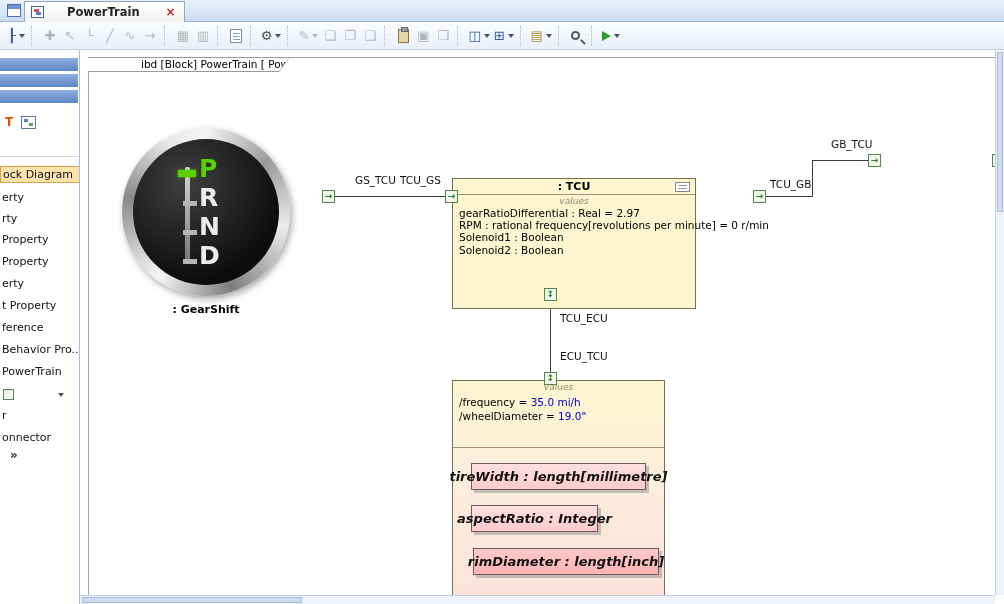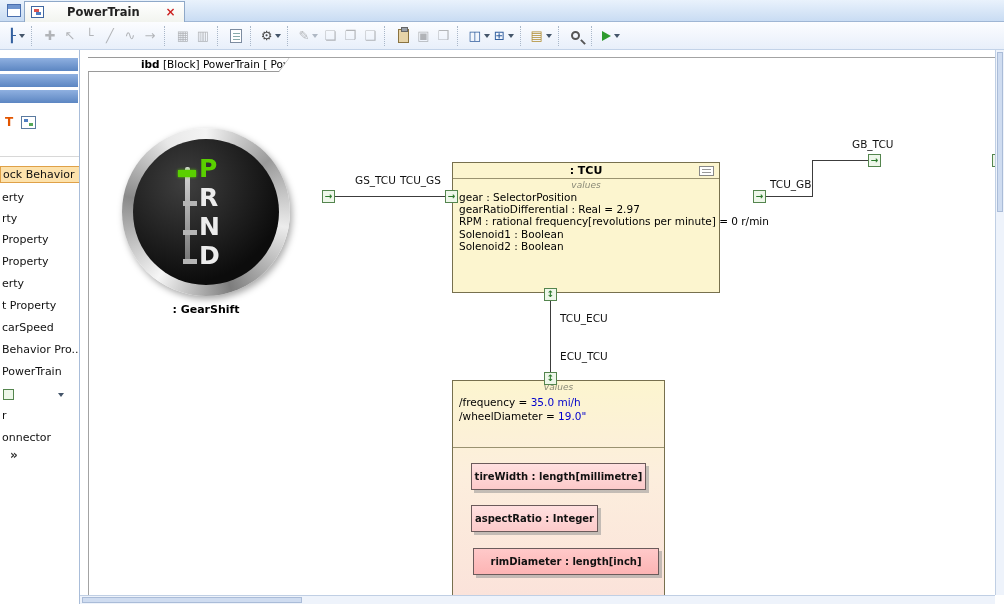--- a/index.html
+++ b/index.html
@@ -60,21 +60,21 @@
 
   
   #canvas { position:absolute; left:80px; top:50px; width:924px; height:554px; background:#fff; overflow:hidden; }
 
   .frame-line { position:absolute; background:#a3a3a3; }
   .ibd-tab { position:absolute; left:8px; top:7px; width:202px; height:15px; background:#9a9a9a;
     clip-path:polygon(0 0,100% 0,calc(100% - 11px) 100%,0 100%); z-index:3; }
   .ibd-tab .in { position:absolute; left:0; top:1px; right:1px; bottom:1px; background:#fff;
     clip-path:polygon(0 0,100% 0,calc(100% - 10px) 100%,0 100%);
     font-size:10.5px; line-height:13px; padding-left:5px; white-space:nowrap; }
-  .ibd-tab .kw { font-weight:bold;padding-left:48px; }
+  .ibd-tab .kw { font-weight:normal;padding-left:48px; }
 
   
   .gearshift { position:absolute; left:42px; top:78px; width:168px; height:168px; border-radius:50%;
     background:conic-gradient(#f4f4f4,#9a9a9a 14%,#ececec 28%,#7d7d7d 45%,#f6f6f6 60%,#8a8a8a 78%,#e8e8e8 92%,#f4f4f4);
     box-shadow:2px 3px 7px rgba(0,0,0,.35); }
   .knob { position:absolute; inset:11px; border-radius:50%; background:radial-gradient(circle at 36% 30%, #3f3f3f, #0c0c0c 72%); }
   .gate { position:absolute; left:52px; top:28px; width:5px; height:94px; background:linear-gradient(#d8d8d8,#777); border-radius:2px; }
   .stub { position:absolute; left:50px; width:14px; height:5px; background:#b5b5b5; }
   .stub.pstub { background:#5ad000; height:7px; width:18px; left:45px; box-shadow:0 0 3px #5ad000; }
   .gsletters { position:absolute; left:66px; top:15px; display:flex; flex-direction:column;
@@ -87,22 +87,22 @@
   .hdr { height:16px; border-bottom:1px solid #9a9270; text-align:center; font-weight:bold; font-size:11px; line-height:16px; color:#000; position:relative; }
   .blk-icon { position:absolute; right:5px; top:3px; width:15px; height:10px; background:#fff; border:1px solid #888; }
   .blk-icon::before { content:""; position:absolute; left:2px; top:2px; right:2px; height:1px; background:#999; box-shadow:0 3px 0 #999; }
   .comp-label { font-size:9px; font-style:italic; color:#8a8a78; text-align:center; line-height:11px; margin-top:1px; }
   .vline { font-size:10.5px; line-height:12.2px; padding-left:6px; white-space:nowrap; color:#000; }
   .vv { color:#0000cc; }
   #ecu { background:linear-gradient(180deg,#fcf5cf 0%,#fceedd 42%,#fbe2da 100%); }
   .comp-sep { position:absolute; left:0; right:0; height:1px; background:#9a9270; }
 
   .part { position:absolute; height:27px; border:1px solid #6b5b5b; background:linear-gradient(#ffe0e0,#fccaca);
-    box-shadow:3px 3px 0 rgba(150,150,150,.55); font-size:10px; font-weight:bold; color:#111;
-    display:flex; align-items:center; justify-content:center; white-space:nowrap; }
+    box-shadow:3px 3px 0 rgba(150,150,150,.55); font-size:13px; font-weight:bold; color:#111;
+    display:flex; align-items:center; justify-content:center; white-space:nowrap;font-style:italic; }
   .part.alt { background:linear-gradient(#ffc9c9,#fcb4b4); }
 
   
   .port { position:absolute; width:13px; height:13px; background:#eef7ea; border:1px solid #54854e;
     color:#2c7a2c; font-size:9px; font-weight:bold; line-height:11px; text-align:center; z-index:5; cursor:pointer; }
   .wire { position:absolute; background:#3c3c3c; z-index:1; }
   .clabel { position:absolute; font-size:10.5px; color:#111; white-space:nowrap; z-index:4; }
 
   
   .hscroll { position:absolute; left:0; bottom:0; right:9px; height:9px; background:#eef3fb; border-top:1px solid #c0cfe4; z-index:9; }
@@ -215,28 +215,28 @@
   <div class="sb-bluebar" style="top:8px"></div>
   <div class="sb-bluebar" style="top:24px"></div>
   <div class="sb-bluebar" style="top:40px"></div>
 
   <div class="sb-head">
     <span class="t">T</span>
     <span class="mini-ic"></span>
   </div>
   <div class="sb-sep"></div>
 
-  <div class="sb-row sel" style="top:116px">ock Behavior</div>
+  <div class="sb-row sel" style="top:116px">ock Diagram</div>
   <div class="sb-row" style="top:140px">erty</div>
   <div class="sb-row" style="top:161px">rty</div>
   <div class="sb-row" style="top:182px">Property</div>
   <div class="sb-row" style="top:204px">Property</div>
   <div class="sb-row" style="top:226px">erty</div>
   <div class="sb-row" style="top:248px">t Property</div>
-  <div class="sb-row" style="top:270px">carSpeed</div>
+  <div class="sb-row" style="top:270px">ference</div>
   <div class="sb-row" style="top:292px">Behavior Pro...</div>
   <div class="sb-row" style="top:314px">PowerTrain</div>
 
   <div class="sb-icon-row" style="top:336px">
     <span class="port-mini"></span>
     <span class="sb-dd"></span>
   </div>
 
   <div class="sb-row" style="top:358px">r</div>
   <div class="sb-row" style="top:380px">onnector</div>
@@ -269,39 +269,38 @@
     </div>
   </div>
   <div class="gs-label">: GearShift</div>
 
   <div class="clabel" style="left:275px;top:124px">GS_TCU</div>
   <div class="clabel" style="left:320px;top:124px">TCU_GS</div>
   <div class="port" style="left:242px;top:140px">→</div>
   <div class="wire" style="left:255px;top:146px;width:110px;height:1px"></div>
   <div class="port" style="left:365px;top:140px">→</div>
 
-  <div class="block" id="tcu" style="left:372px;top:112px;width:268px;height:131px">
+  <div class="block" id="tcu" style="left:372px;top:128px;width:244px;height:131px">
     <div class="hdr">
       <span>: TCU</span>
       <span class="blk-icon"></span>
     </div>
     <div class="comp-label">values</div>
-    <div class="vline">gear : SelectorPosition</div>
     <div class="vline">gearRatioDifferential : Real = 2.97</div>
     <div class="vline">RPM : rational frequency[revolutions per minute] = 0 r/min</div>
     <div class="vline">Solenoid1 : Boolean</div>
     <div class="vline">Solenoid2 : Boolean</div>
   </div>
 
   <div class="clabel" style="left:690px;top:128px">TCU_GB</div>
   <div class="port" style="left:673px;top:140px">→</div>
   <div class="wire" style="left:686px;top:146px;width:46px;height:1px"></div>
   <div class="wire" style="left:732px;top:110px;width:1px;height:37px"></div>
   <div class="wire" style="left:732px;top:110px;width:56px;height:1px"></div>
-  <div class="clabel" style="left:772px;top:88px">GB_TCU</div>
+  <div class="clabel" style="left:751px;top:88px">GB_TCU</div>
   <div class="port" style="left:788px;top:104px">→</div>
   <div class="port" style="left:912px;top:104px">→</div>
 
   <div class="port" style="left:464px;top:238px">↕</div>
   <div class="clabel" style="left:480px;top:262px">TCU_ECU</div>
   <div class="wire" style="left:470px;top:251px;width:1px;height:72px"></div>
   <div class="clabel" style="left:480px;top:300px">ECU_TCU</div>
   <div class="port" style="left:464px;top:322px">↕</div>
 
   <div class="block" id="ecu" style="left:372px;top:330px;width:213px;height:226px">

